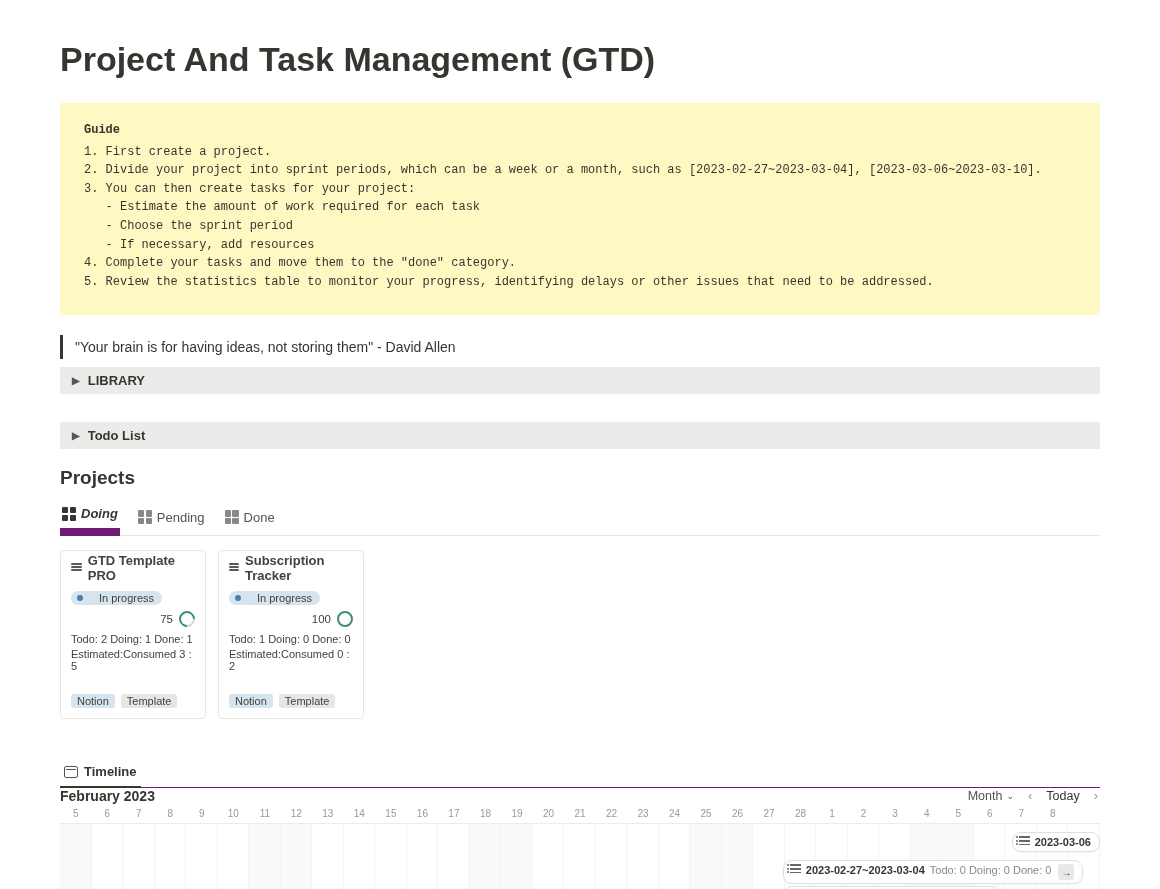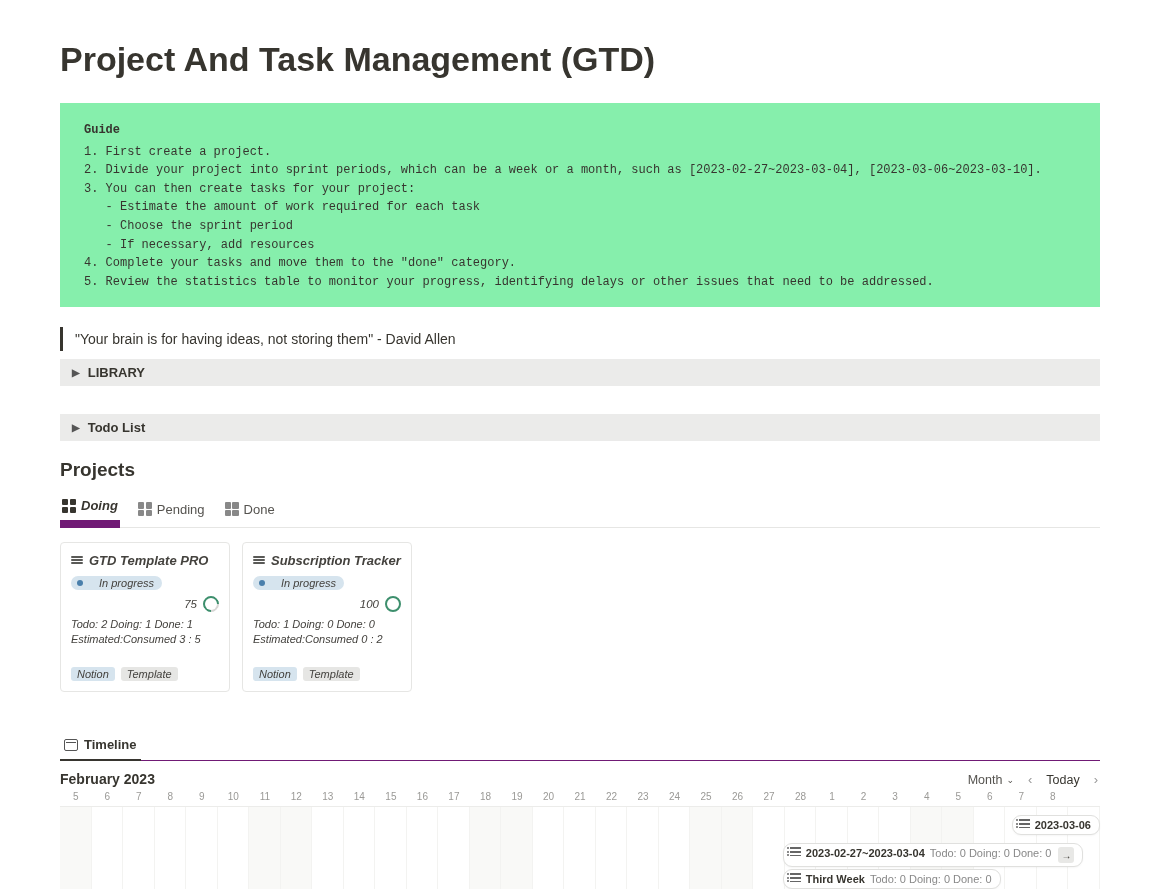--- a/index.html
+++ b/index.html
@@ -1,62 +1,62 @@
 <!DOCTYPE html>
 <html><head>
 <meta charset="utf-8">
 <style>
 * { box-sizing: border-box; margin: 0; padding: 0; }
 body { font-family: -apple-system, BlinkMacSystemFont, "Segoe UI", Helvetica, Arial, sans-serif; background: #fff; color: #37352f; width: 1160px; }
 .page { padding: 40px 60px 20px 60px; }
 .page-title { font-size: 34px; font-weight: 700; margin-bottom: 24px; }
 
-.guide-box { background: #86efac; padding: 18px 24px 16px 24px; font-family: "SFMono-Regular", Consolas, "Courier New", monospace; font-size: 12px; line-height: 1.55; color: #37352f; }
+.guide-box { background: #fef9c3; padding: 18px 24px 24px 24px; font-family: "SFMono-Regular", Consolas, "Courier New", monospace; font-size: 12px; line-height: 1.55; color: #37352f; }
 .guide-title { font-weight: 700; margin-bottom: 3px; }
 .guide-line { white-space: pre; }
 
 .quote-block { border-left: 3px solid #37352f; padding: 4px 0 4px 12px; margin: 20px 0 8px 0; font-size: 14px; }
 
 .toggle-row { background: #ebebea; padding: 6px 12px; display: flex; align-items: center; font-size: 13px; font-weight: 600; margin-bottom: 4px; cursor: pointer; }
 .toggle-row .tri { margin-right: 8px; font-size: 10px; color: #555; }
 
 .section-gap { height: 24px; }
 
 .projects-heading { font-size: 19px; font-weight: 600; margin: 18px 0 12px 0; }
 
 .tabs { display: flex; gap: 16px; border-bottom: 1px solid #e6e6e4; font-size: 13px; color: #55534f; }
 .tab { display: flex; align-items: center; gap: 5px; padding: 5px 2px 7px 2px; cursor: pointer; }
 .tab.active { color: #37352f; font-weight: 600; border-bottom: 8px solid #701a75; margin-bottom: -1px; font-style: italic; }
 .tab-icon { width: 14px; height: 14px; display: grid; grid-template-columns: 1fr 1fr; grid-template-rows: 1fr 1fr; gap: 1.5px; }
 .tab-icon span { background: #888; border-radius: 1px; }
 .tab.active .tab-icon span { background: #37352f; }
 
 .cards { display: flex; gap: 12px; margin-top: 14px; }
-.card { width: 170px; border: 1px solid #e6e6e4; border-radius: 4px; padding: 10px 10px 10px 10px; font-size: 11.5px; color: #44423e; cursor: pointer; font-style: italic; }
+.card { width: 146px; border: 1px solid #e6e6e4; border-radius: 4px; padding: 2px 10px 10px 10px; font-size: 11.5px; color: #44423e; cursor: pointer; }
 .card-title { display: flex; align-items: center; gap: 6px; font-size: 13px; font-weight: 600; margin-bottom: 8px; }
 .stack-icon { width: 12px; height: 10px; display: flex; flex-direction: column; gap: 1px; }
 .stack-icon span { height: 2px; background: #5a5a57; border-radius: 1px; }
 .status-pill { display: inline-flex; align-items: center; gap: 16px; background: #d6e4ee; padding: 1px 8px 1px 6px; border-radius: 10px; font-size: 11px; margin-bottom: 6px; }
 .status-dot { width: 6px; height: 6px; border-radius: 50%; background: #4a7fab; }
 .progress-row { display: flex; align-items: center; gap: 6px; margin-bottom: 6px; justify-content: flex-end; }
 .progress-num { font-size: 11.5px; }
 .ring { width: 16px; height: 16px; border-radius: 50%; border: 2.5px solid #3d8f6d; }
 .ring.p75 { border-right-color: #d6d6d4; transform: rotate(45deg); }
 .meta-line { margin-bottom: 3px; font-size: 11px; }
 .tags { display: flex; gap: 6px; margin-top: 22px; }
 .tag { padding: 1px 6px; border-radius: 3px; font-size: 11px; }
 .tag.blue { background: #d6e4ee; }
 .tag.gray { background: #e6e6e4; }
 
 .timeline-tabs { margin-top: 40px; display: flex; border-bottom: 1px solid #701a75; }
 .timeline-tab { display: flex; align-items: center; gap: 6px; padding: 5px 4px 7px 4px; font-size: 13px; font-weight: 600; border-bottom: 2px solid #37352f; margin-bottom: -1px; cursor: pointer; }
 .cal-icon { width: 14px; height: 12px; border: 1.5px solid #555; border-radius: 2px; position: relative; }
 .cal-icon::before { content: ''; position: absolute; top: 2px; left: 1px; right: 1px; height: 1px; background: #555; }
 
-.timeline-header { display: flex; justify-content: space-between; align-items: flex-end; margin-top: 10px; }
+.timeline-header { display: flex; justify-content: space-between; align-items: flex-start; }
 .month-label { font-size: 14px; font-weight: 600; }
 .timeline-controls { display: flex; align-items: center; gap: 12px; font-size: 12.5px; color: #55534f; }
 .ctrl { cursor: pointer; display: flex; align-items: center; gap: 2px; }
 .chev { font-size: 13px; color: #999; padding: 0 2px; cursor: pointer; }
 
 .timeline-grid-wrap { position: relative; margin-top: 4px; }
 .day-header { display: grid; grid-template-columns: repeat(33, 1fr); font-size: 10px; color: #9a9996; border-bottom: 1px solid #ececea; padding-bottom: 4px; }
 .day-header div { text-align: center; }
 .timeline-body { position: relative; height: 160px; }
 .grid-cols { position: absolute; inset: 0; display: grid; grid-template-columns: repeat(33, 1fr); }

